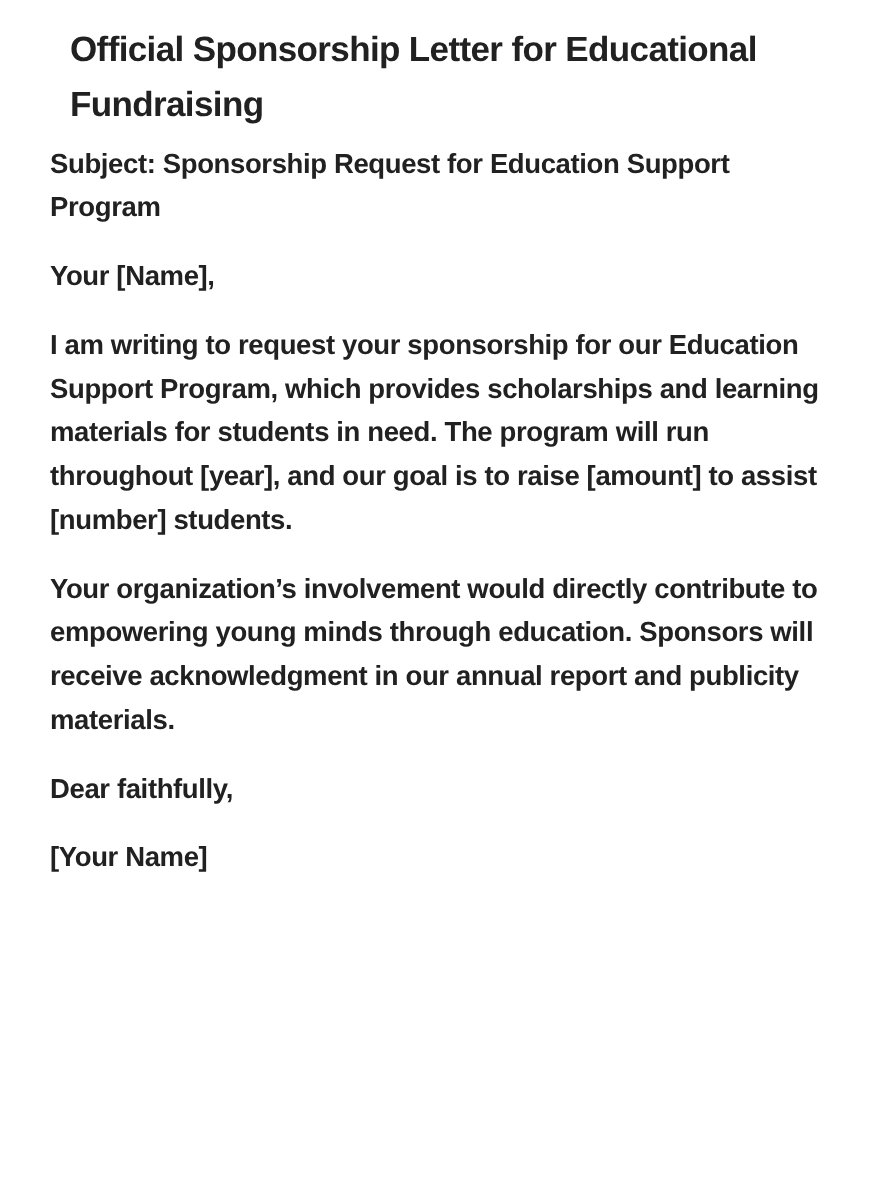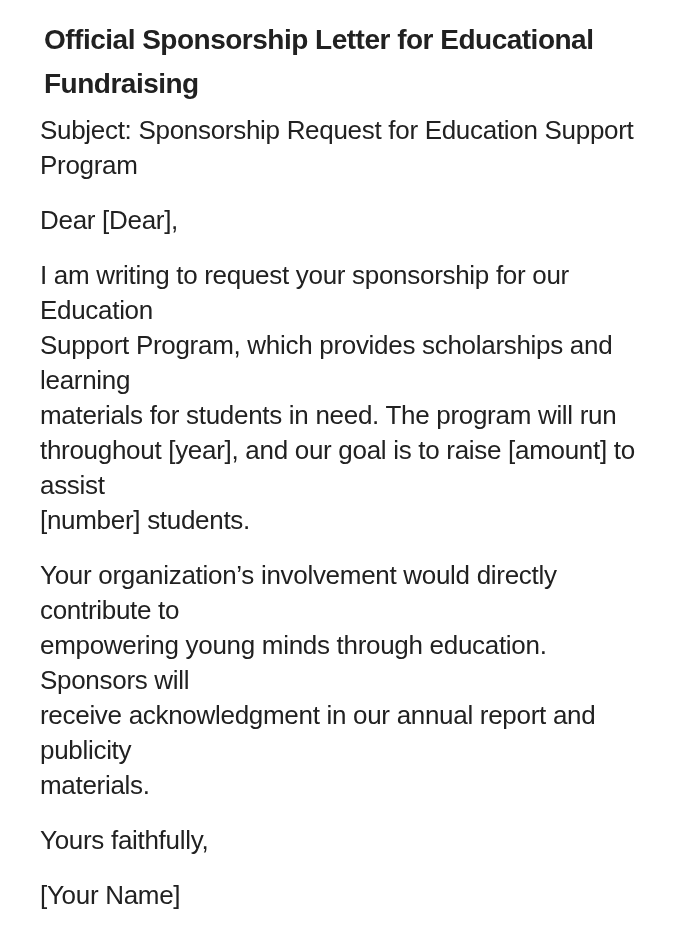--- a/index.html
+++ b/index.html
@@ -19,53 +19,53 @@
     padding: 18px 40px 0 40px;
     font-family: "Liberation Sans", sans-serif;
     color: var(--text-color);
     overflow: hidden;
   }
   .title {
     font-size: 28px;
     font-weight: 700;
     line-height: 44px;
     letter-spacing: -0.5px;
-    margin: 0 0 7px 4px;
+    margin: 0 0 7px 16px;
     max-width: 620px;
   }
   .para {
-    font-size: 26px;
-    font-weight: 400;
+    font-size: 22px;
+    font-weight: 700;
     line-height: 35px;
     letter-spacing: -0.3px;
     margin: 0 0 20px 0;
     max-width: 620px;
     white-space: pre-line;
   }
 </style>
 </head>
 <body>
 
 <div class="page">
   <h1 class="title">Official Sponsorship Letter for Educational Fundraising</h1>
 
   <p class="para">Subject: Sponsorship Request for Education Support Program</p>
 
-  <p class="para">Dear [Dear],</p>
+  <p class="para">Your [Name],</p>
 
   <p class="para">I am writing to request your sponsorship for our Education
 Support Program, which provides scholarships and learning
 materials for students in need. The program will run
 throughout [year], and our goal is to raise [amount] to assist
 [number] students.</p>
 
   <p class="para">Your organization’s involvement would directly contribute to
 empowering young minds through education. Sponsors will
 receive acknowledgment in our annual report and publicity
 materials.</p>
 
 
 
-  <p class="para">Yours faithfully,</p>
+  <p class="para">Dear faithfully,</p>
 
   <p class="para">[Your Name]</p>
 
 </div>
 
 </body></html>

